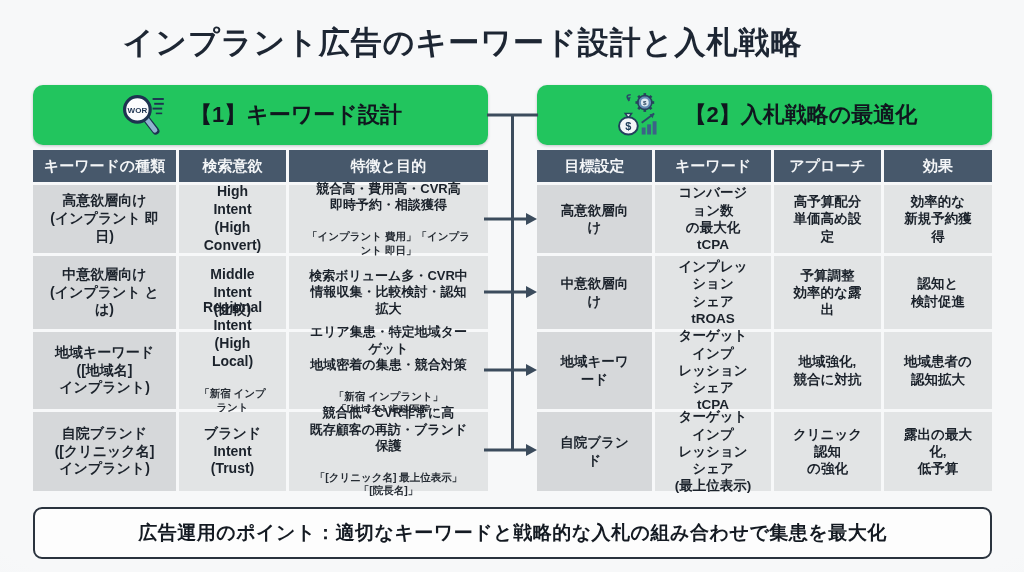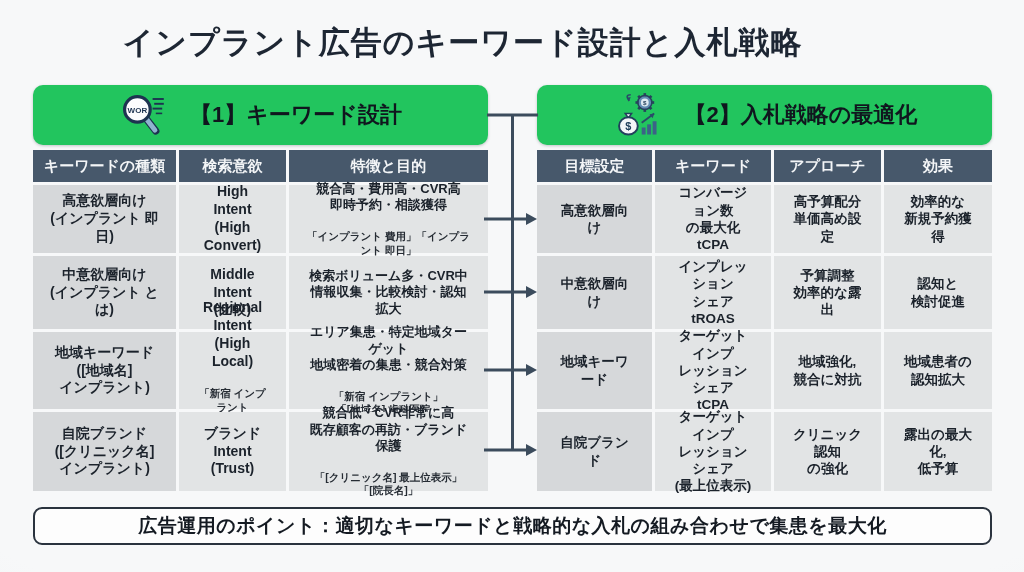--- a/index.html
+++ b/index.html
@@ -36,21 +36,21 @@
     text-align:center;padding:2px 17px;box-sizing:border-box;color:#1b222b;
   }
   .cell.dark{background:#d6d8da;}
   .main{white-space:pre-line;font-weight:700;font-size:14px;line-height:1.28;}
   .grid.left .col3 .main{font-size:13px;}
   .grid.right .main{font-size:13.5px;}
   .note{white-space:pre-line;font-weight:600;font-size:10.5px;line-height:1.3;margin-top:16px;color:#262c34;}
   .note:empty{display:none;}
   .connectors{position:absolute;top:0;left:0;pointer-events:none;}
   .footer-bar{
-    position:absolute;left:33px;top:507px;width:959px;height:38px;box-sizing:border-box;
+    position:absolute;left:33px;top:507px;width:959px;height:52px;box-sizing:border-box;
     background:#fdfdfd;border:2px solid #2a333e;border-radius:9px;
     display:flex;align-items:center;justify-content:center;
   }
   .footer-text{font-size:19px;font-weight:800;color:#141a22;letter-spacing:.5px;}
   .icon-wrap{display:flex;align-items:center;}
 </style>
 </head>
 <body>
 
 <div class="page-title">インプラント広告のキーワード設計と入札戦略</div>

